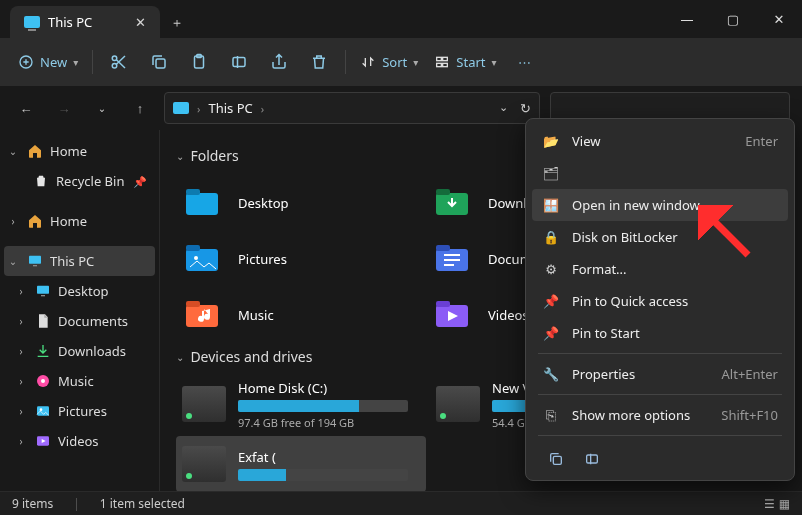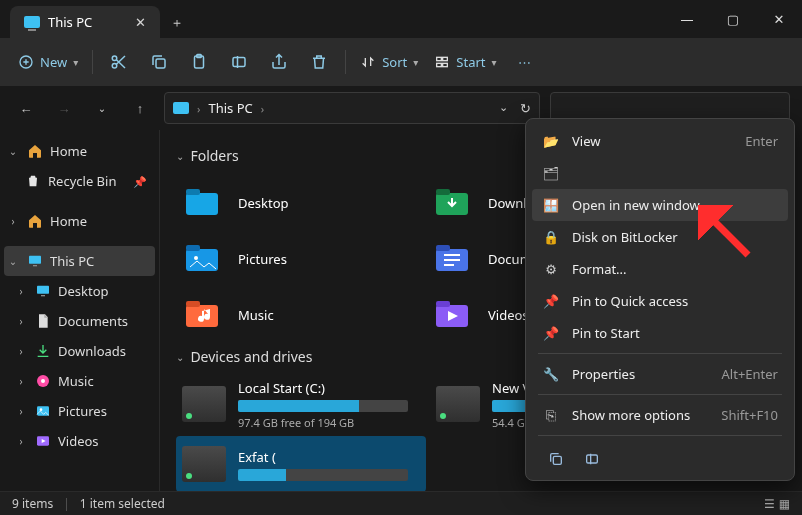--- a/index.html
+++ b/index.html
@@ -44,21 +44,21 @@
 
 .main { flex: 1; padding: 10px 16px; overflow: hidden; position: relative; }
 .group-h { display: flex; align-items: center; gap: 6px; color: #ddd; font-size: 14px; margin: 6px 0 10px; }
 .group-h .chev { font-size: 10px; color: #aaa; }
 .folders { display: flex; flex-wrap: wrap; }
 .folder { width: 250px; height: 56px; display: flex; align-items: center; gap: 14px; padding: 4px; }
 .folder .fic { width: 44px; height: 44px; border-radius: 6px; display: flex; align-items: center; justify-content: center; }
 .folder .fic svg { width: 44px; height: 44px; }
 .drives { display: flex; flex-wrap: wrap; gap: 4px 4px; }
 .drive { width: 250px; height: 56px; display: flex; align-items: center; gap: 12px; padding: 6px; border-radius: 4px; }
-.drive.sel { background: #0c4a6e; }
+.drive.sel { background: #404040; }
 .drive .dic { width: 44px; height: 36px; background: linear-gradient(#4a4a4a,#2f2f2f); border-radius: 3px; position: relative; }
 .drive .dic::after { content:""; position:absolute; bottom:3px; left:4px; width:6px; height:6px; background:#4ade80; border-radius:50%; }
 .drive .info { display: flex; flex-direction: column; gap: 3px; }
 .drive .bar { width: 170px; height: 12px; background: #444; border-radius: 2px; overflow: hidden; }
 .drive .bar .fill { height: 100%; background: #29a7d9; }
 .drive .free { font-size: 11px; color: #aaa; }
 
 
 .ctx { position: absolute; left: 525px; top: 118px; width: 270px; background: #2b2b2b; border: 1px solid #444; border-radius: 8px; padding: 6px; box-shadow: 0 8px 24px rgba(0,0,0,.6); }
 .ctx-item { height: 32px; display: flex; align-items: center; gap: 12px; padding: 0 10px; border-radius: 4px; color: #eee; }
@@ -67,21 +67,21 @@
 .ctx-item .sc { margin-left: auto; font-size: 13px; color: #999; }
 .ctx-sep { height: 1px; background: #444; margin: 4px 6px; }
 .ctx-bottom { display: flex; gap: 8px; padding: 6px 10px 2px; }
 .ctx-bottom .b { width: 28px; height: 26px; display: flex; align-items: center; justify-content: center; color: #9bd; }
 
 
 .arrow { position: absolute; left: 698px; top: 205px; pointer-events: none; }
 .arrow svg { width: 60px; height: 60px; }
 
 
-.status { height: 24px; background: #1f1f1f; border-top: 1px solid #2a2a2a; display: flex; align-items: center; padding: 0 12px; gap: 10px; color: #ccc; font-size: 12px; }
+.status { height: 24px; background: #1f1f1f; border-top: 1px solid #2a2a2a; display: flex; align-items: center; padding: 0 12px; gap: 20px; color: #ccc; font-size: 12px; }
 .status .sp { color: #555; }
 .status .views { margin-left: auto; display: flex; gap: 4px; color: #aaa; }
 </style>
 </head>
 <body>
 
 <div class="titlebar">
   <div class="tab">
     <span class="pc-icon"></span>
     <span>This PC</span>
@@ -186,21 +186,21 @@
   <div class="sidebar">
     <div class="sb-item">
       <span class="exp">⌄</span>
       <span class="ic">
           <svg viewBox="0 0 24 24" fill="#e8a33d">
             <path d="M3 11l9-8 9 8v10a1 1 0 01-1 1h-5v-7h-6v7H4a1 1 0 01-1-1z"></path>
           </svg>
         </span>
       <span>Home</span>
     </div>
-    <div class="sb-item" style="padding-left:24px">
+    <div class="sb-item" style="padding-left:32px">
       <span class="ic">
           <svg viewBox="0 0 24 24" fill="#e5e5e5">
             <path d="M6 7h12l-1 13H7zM9 4h6l1 3H8z"></path>
           </svg>
         </span>
       <span>Recycle Bin</span>
       <span class="pin">📌</span>
     </div>
     <div style="height:10px"></div>
     <div class="sb-item">
@@ -358,21 +358,21 @@
       </div>
 
     <div class="group-h" style="margin-top:4px">
       <span class="chev">⌄</span>
       <span>Devices and drives</span>
     </div>
     <div class="drives" id="drives">
         <div class="drive ">
       <span class="dic"></span>
       <div class="info">
-        <span>Local Start (C:)</span>
+        <span>Home Disk (C:)</span>
         <div class="bar">
               <div class="fill" style="width:71%"></div>
             </div>
         <span class="free">97.4 GB free of 194 GB</span>
       </div>
     </div>
         <div class="drive ">
       <span class="dic"></span>
       <div class="info">
         <span>New Volume (E:)</span>

